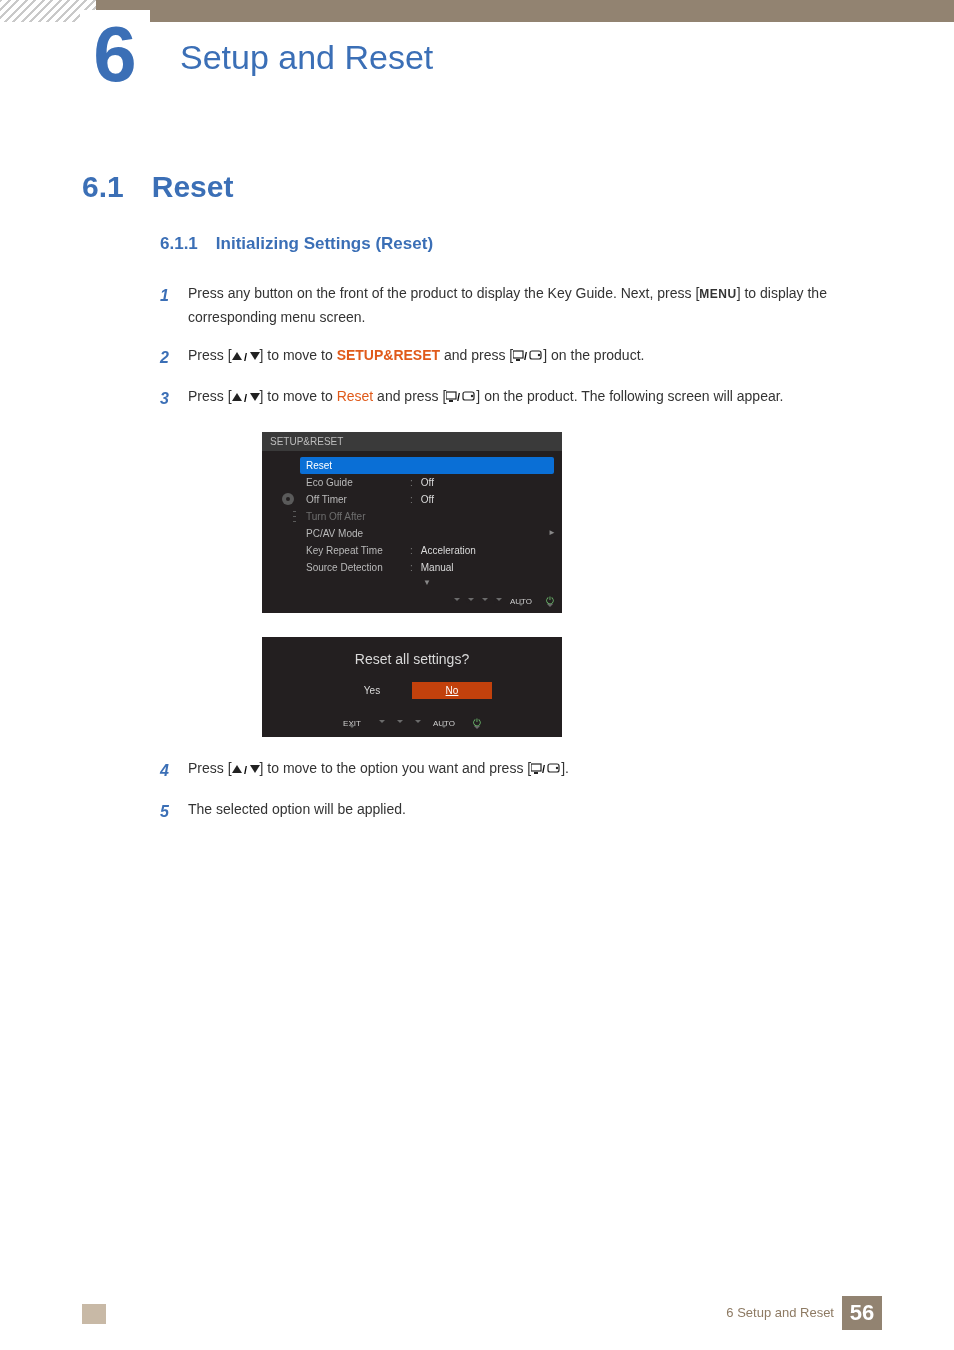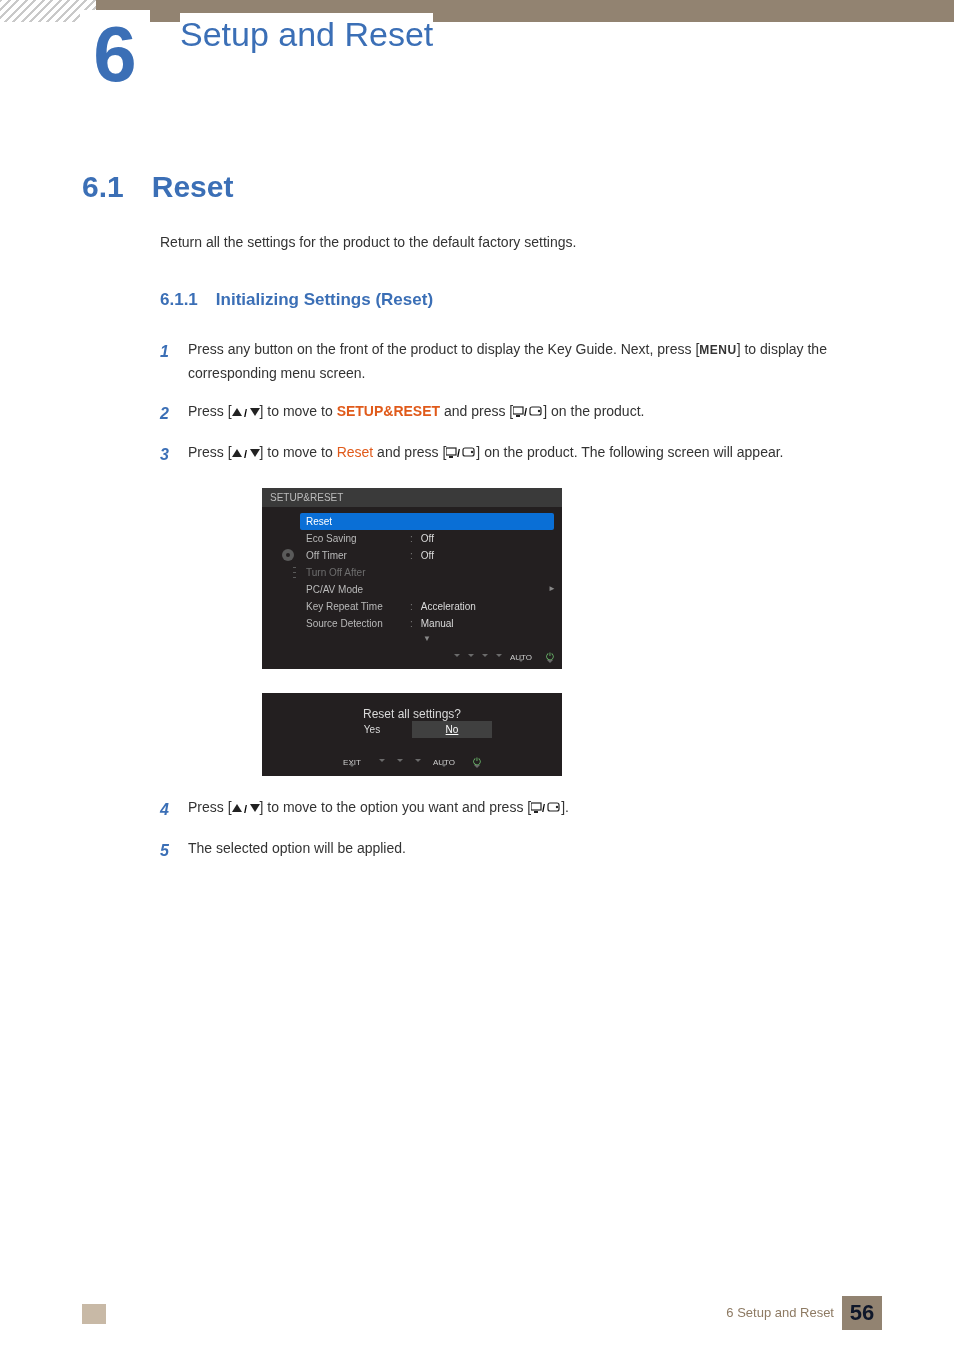--- a/index.html
+++ b/index.html
@@ -34,21 +34,21 @@
     justify-content: center;
   }
   .chapter-tab span {
     font-size: 78px;
     font-weight: bold;
     color: #3b6fb6;
     line-height: 1;
   }
   .chapter-title {
     position: absolute;
-    top: 13px; left: 180px;
+    top: 36px; left: 180px;
     color: #3b6fb6;
     font-size: 34px;
     background: #fff;
     padding: 2px 0;
   }
   .white-under {
     position: absolute;
     top: 22px; left: 0;
     width: 954px; height: 70px;
     background: #fff;
@@ -141,24 +141,24 @@
 
   .osd2 {
     margin-top: 24px;
     width: 300px;
     background: #231f20;
     color: #d9d9d9;
     font-size: 10px;
     padding: 14px 0 6px;
     text-align: center;
   }
-  .osd2 .prompt { margin-bottom: 0; font-size: 12px; }
+  .osd2 .prompt { margin-bottom: 15px; font-size: 14px; }
   .osd2 .opts { display: flex; justify-content: center; margin-bottom: 16px; }
   .osd2 .opt { width: 80px; padding: 3px 0; font-size: 10px;}
-  .osd2 .opt.sel { background: #404040; color: #fff; text-decoration: underline; }
+  .osd2 .opt.sel { background: #c2410c; color: #fff; text-decoration: underline; }
   .osd2-nav { display: flex; justify-content: center; gap: 18px; align-items: center; padding: 2px 12px;}
   .exit-lbl { font-size: 8px; color: #cfcfcf; }
 
   
   .left-stripe {
     position: absolute;
     left: 82px; bottom: 26px;
     width: 24px; height: 20px;
     background: #c8b9a6;
   }
@@ -166,21 +166,21 @@
     position: absolute;
     right: 120px; bottom: 30px;
     font-size: 13px;
     color: #8d7a63;
   }
   .page-badge {
     position: absolute;
     right: 72px; bottom: 20px;
     width: 40px; height: 34px;
     background: #928371;
-    color: #0f172a;
+    color: #ffffff;
     font-size: 22px;
     font-weight: bold;
     display: flex;
     align-items: center;
     justify-content: center;
   }
 </style>
 </head>
 <body>
 
@@ -192,21 +192,20 @@
 </div>
 <div class="chapter-title">Setup and Reset</div>
 
 <div class="content">
 
   <div class="sec-row">
     <div class="sec-num">6.1</div>
     <div class="sec-title">Reset</div>
   </div>
 
-  <div class="intro">Return all the settings for the product to the default factory settings.</div>
 
   <div class="subsec-row">
     <div class="subsec-num">6.1.1</div>
     <div class="subsec-title">Initializing Settings (Reset)</div>
   </div>
 
   <ol class="steps">
     <li>
       <span class="step-num">1</span>
       <span>
@@ -259,21 +258,21 @@
             </svg>
           <div class="tick"></div>
           <div class="tick"></div>
           <div class="tick"></div>
         </div>
         <div class="osd-main">
           <div class="osd-row sel">
               <span class="lbl">Reset</span>
             </div>
           <div class="osd-row">
-              <span class="lbl">Eco Saving</span>
+              <span class="lbl">Eco Guide</span>
               <span class="sep">:</span>
               <span class="val">Off</span>
             </div>
           <div class="osd-row">
               <span class="lbl">Off Timer</span>
               <span class="sep">:</span>
               <span class="val">Off</span>
             </div>
           <div class="osd-row dim">
               <span class="lbl">Turn Off After</span>

